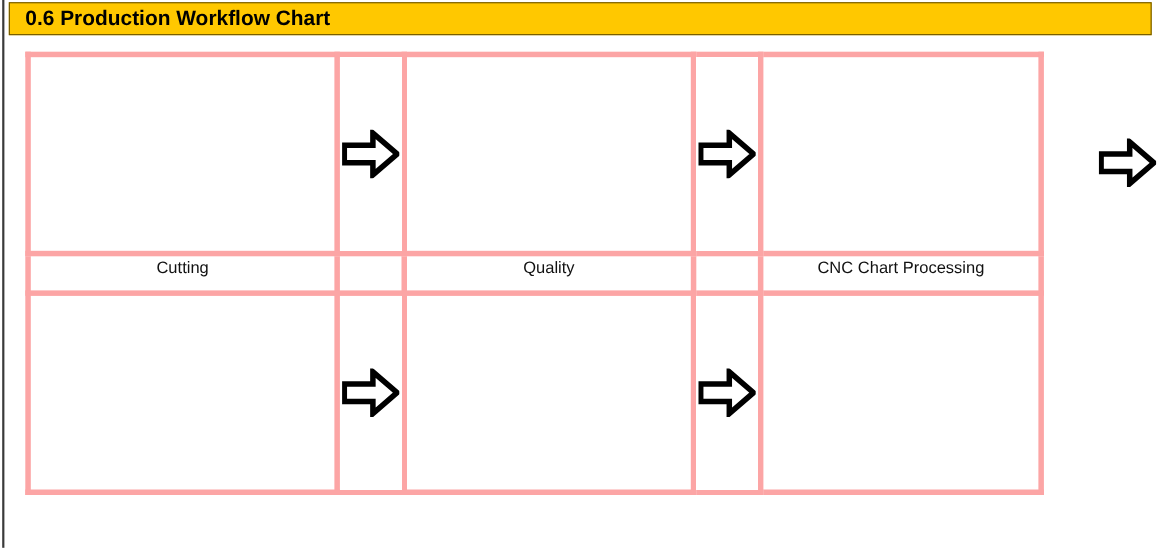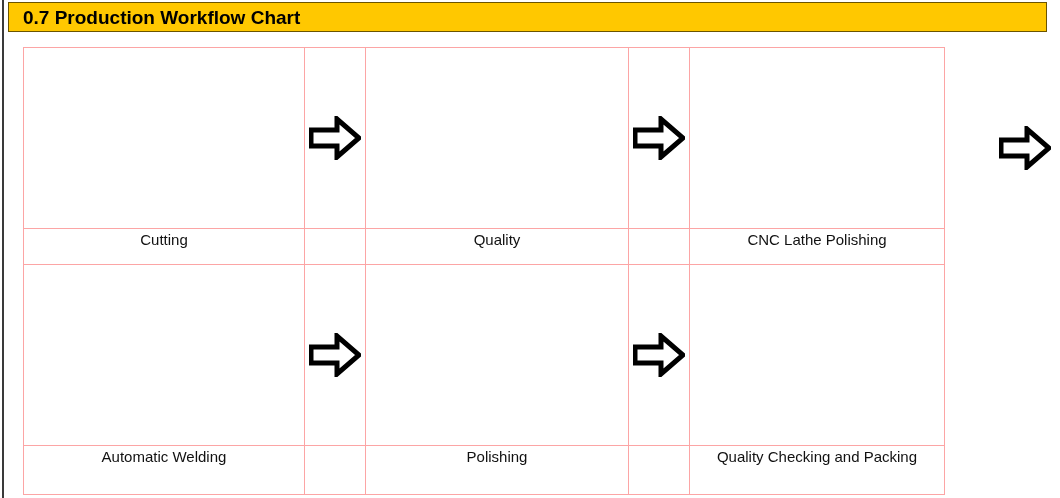--- a/index.html
+++ b/index.html
@@ -31,21 +31,21 @@
     letter-spacing:0px;white-space:nowrap;
   }
 
   
   .wf-table{
     position:absolute;left:23px;top:47px;
     border-collapse:collapse;
     table-layout:fixed;
   }
   .wf-table td{
-    border:1px solid #fca5a5;
+    border:5px solid #fca5a5;
     padding:0;vertical-align:top;
     background:#fff;
   }
   .c-photo{width:281px;}
   .c-arrow{width:61px;}
   .c-photo2{width:263px;}
   .c-photo3{width:255px;}
   .r-img{height:181px;}
   .r-cap{height:36px;}
   .r-cap-tall{height:49px;}
@@ -171,21 +171,21 @@
   .p6 .boxdark{position:absolute;background:linear-gradient(180deg,#6b5f4c,#4a4135);border:1px solid #382f26;}
   .p6 .glow{position:absolute;border-radius:50%;background:radial-gradient(circle,rgba(255,255,255,.95),rgba(255,255,255,0) 70%);}
   .p6 .pole{position:absolute;width:2px;background:#cfd3cf;}
 </style>
 </head>
 <body>
 
 <div class="page-rule"></div>
 
 <div class="heading-bar">
-  <div class="heading-text">0.7 Production Workflow Chart</div>
+  <div class="heading-text">0.6 Production Workflow Chart</div>
 </div>
 
 <table class="wf-table">
   <colgroup>
     <col class="c-photo">
       <col class="c-arrow">
       <col class="c-photo2">
       <col class="c-arrow">
       <col class="c-photo3">
   </colgroup>
@@ -302,21 +302,21 @@
   <tr class="r-cap">
     <td>
       <div class="cap">Cutting</div>
     </td>
     <td></td>
     <td>
       <div class="cap">Quality</div>
     </td>
     <td></td>
     <td>
-      <div class="cap">CNC Lathe Polishing</div>
+      <div class="cap">CNC Chart Processing</div>
     </td>
   </tr>
 
   <tr class="r-img">
 
     <td>
       <div class="photo">
         <div class="pad"></div>
         <div class="ph-in">
           <div class="p4">
@@ -401,33 +401,20 @@
             <div class="pole" style="left:31%;top:26%;height:34%;"></div>
             <div class="pole" style="left:86%;top:54%;height:40%;"></div>
 
             <div class="boxdark" style="left:0%;top:88%;width:100%;height:12%;background:linear-gradient(180deg,#1f2322,#101312);border:none;"></div>
           </div>
         </div>
       </div>
     </td>
   </tr>
 
-  <tr class="r-cap-tall">
-    <td>
-      <div class="cap">Automatic Welding</div>
-    </td>
-    <td></td>
-    <td>
-      <div class="cap">Polishing</div>
-    </td>
-    <td></td>
-    <td>
-      <div class="cap">Quality Checking and Packing</div>
-    </td>
-  </tr>
 </tbody>
   </table>
 
 <div class="arrow-outside">
   <svg viewBox="0 0 52 44" xmlns="http://www.w3.org/2000/svg">
     <path d="M2 14 H28 V3 L50 22 L28 41 V30 H2 Z" fill="#ffffff" stroke="#000000" stroke-width="5" stroke-linejoin="miter"></path>
   </svg>
 </div>
 
 </body></html>

